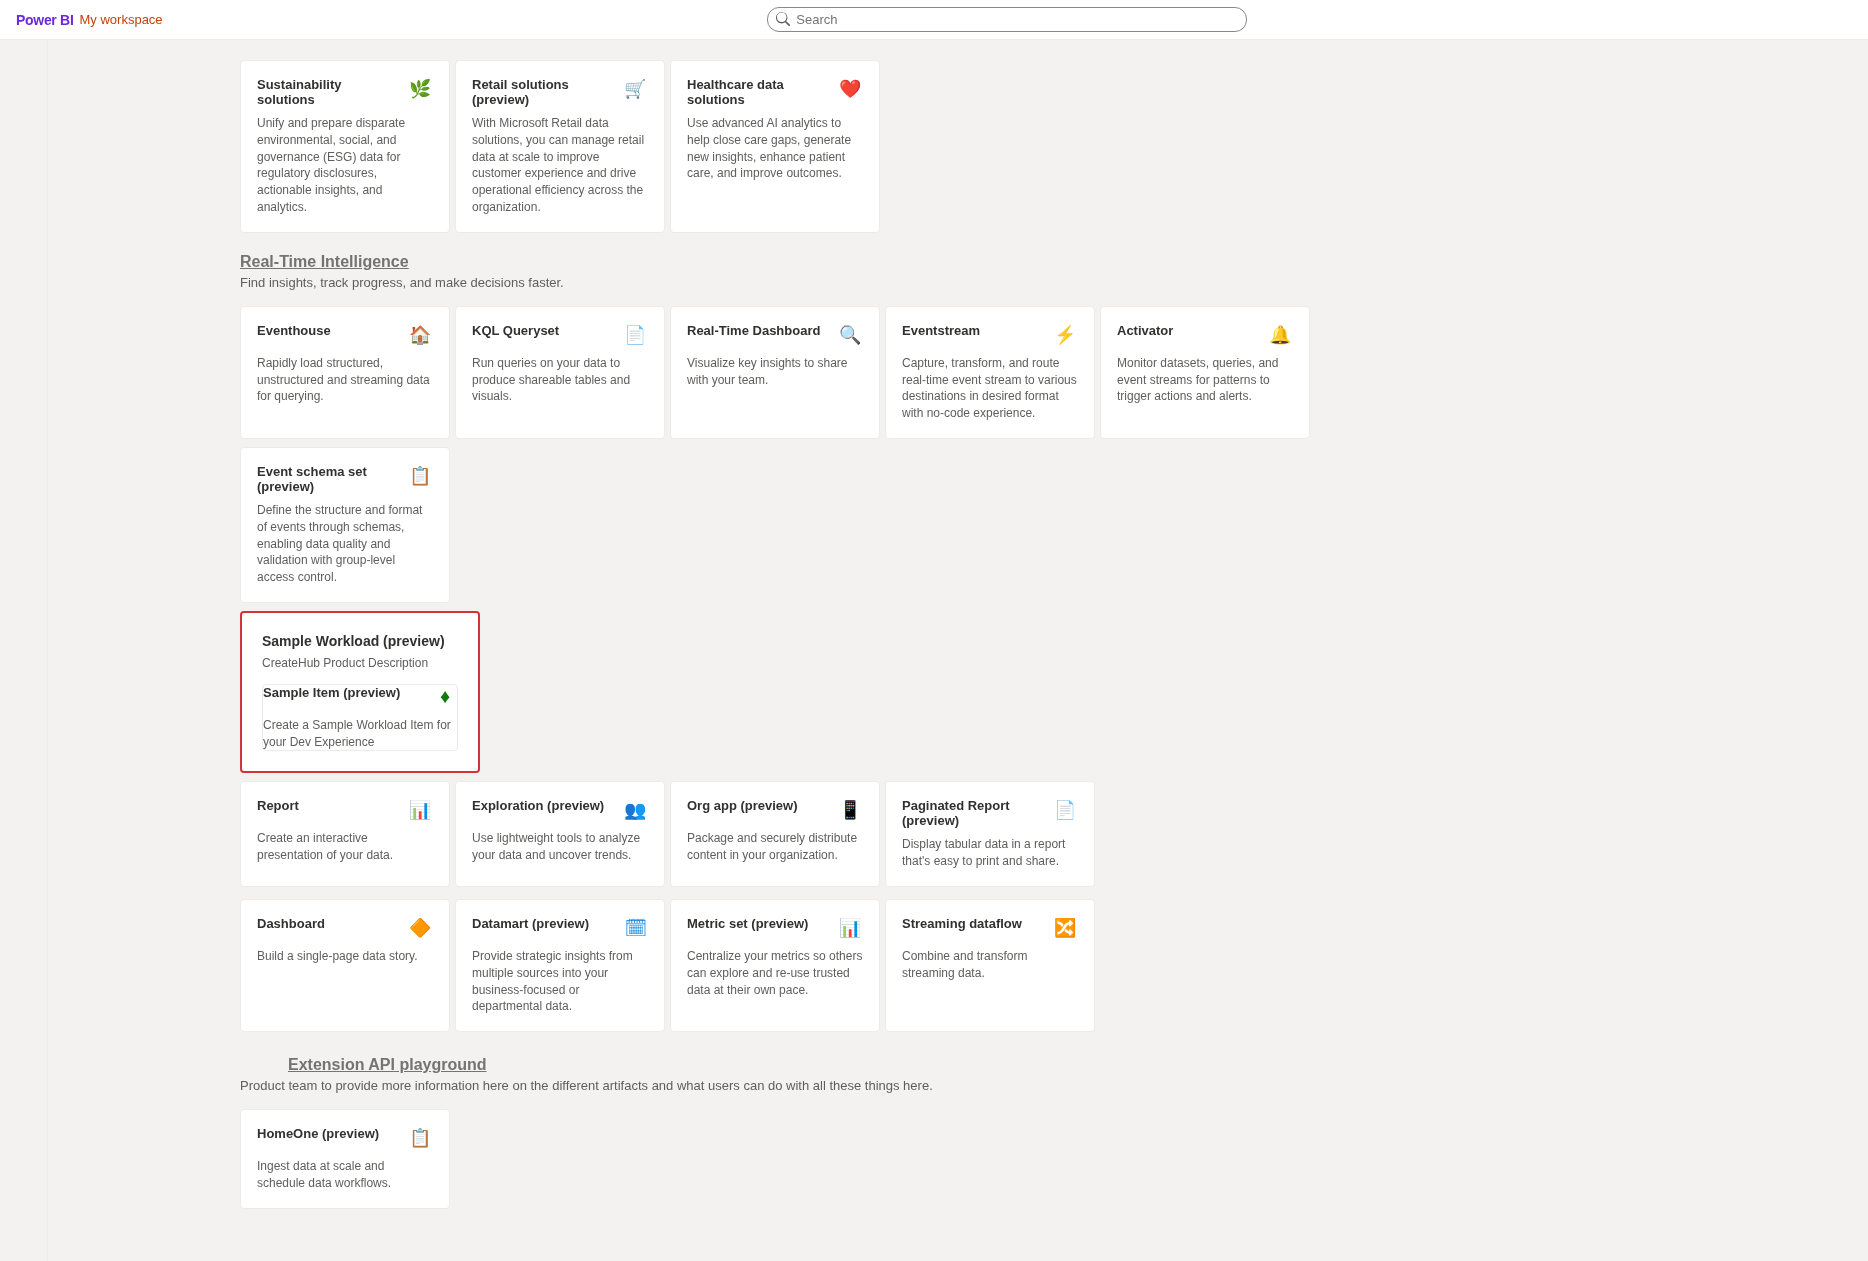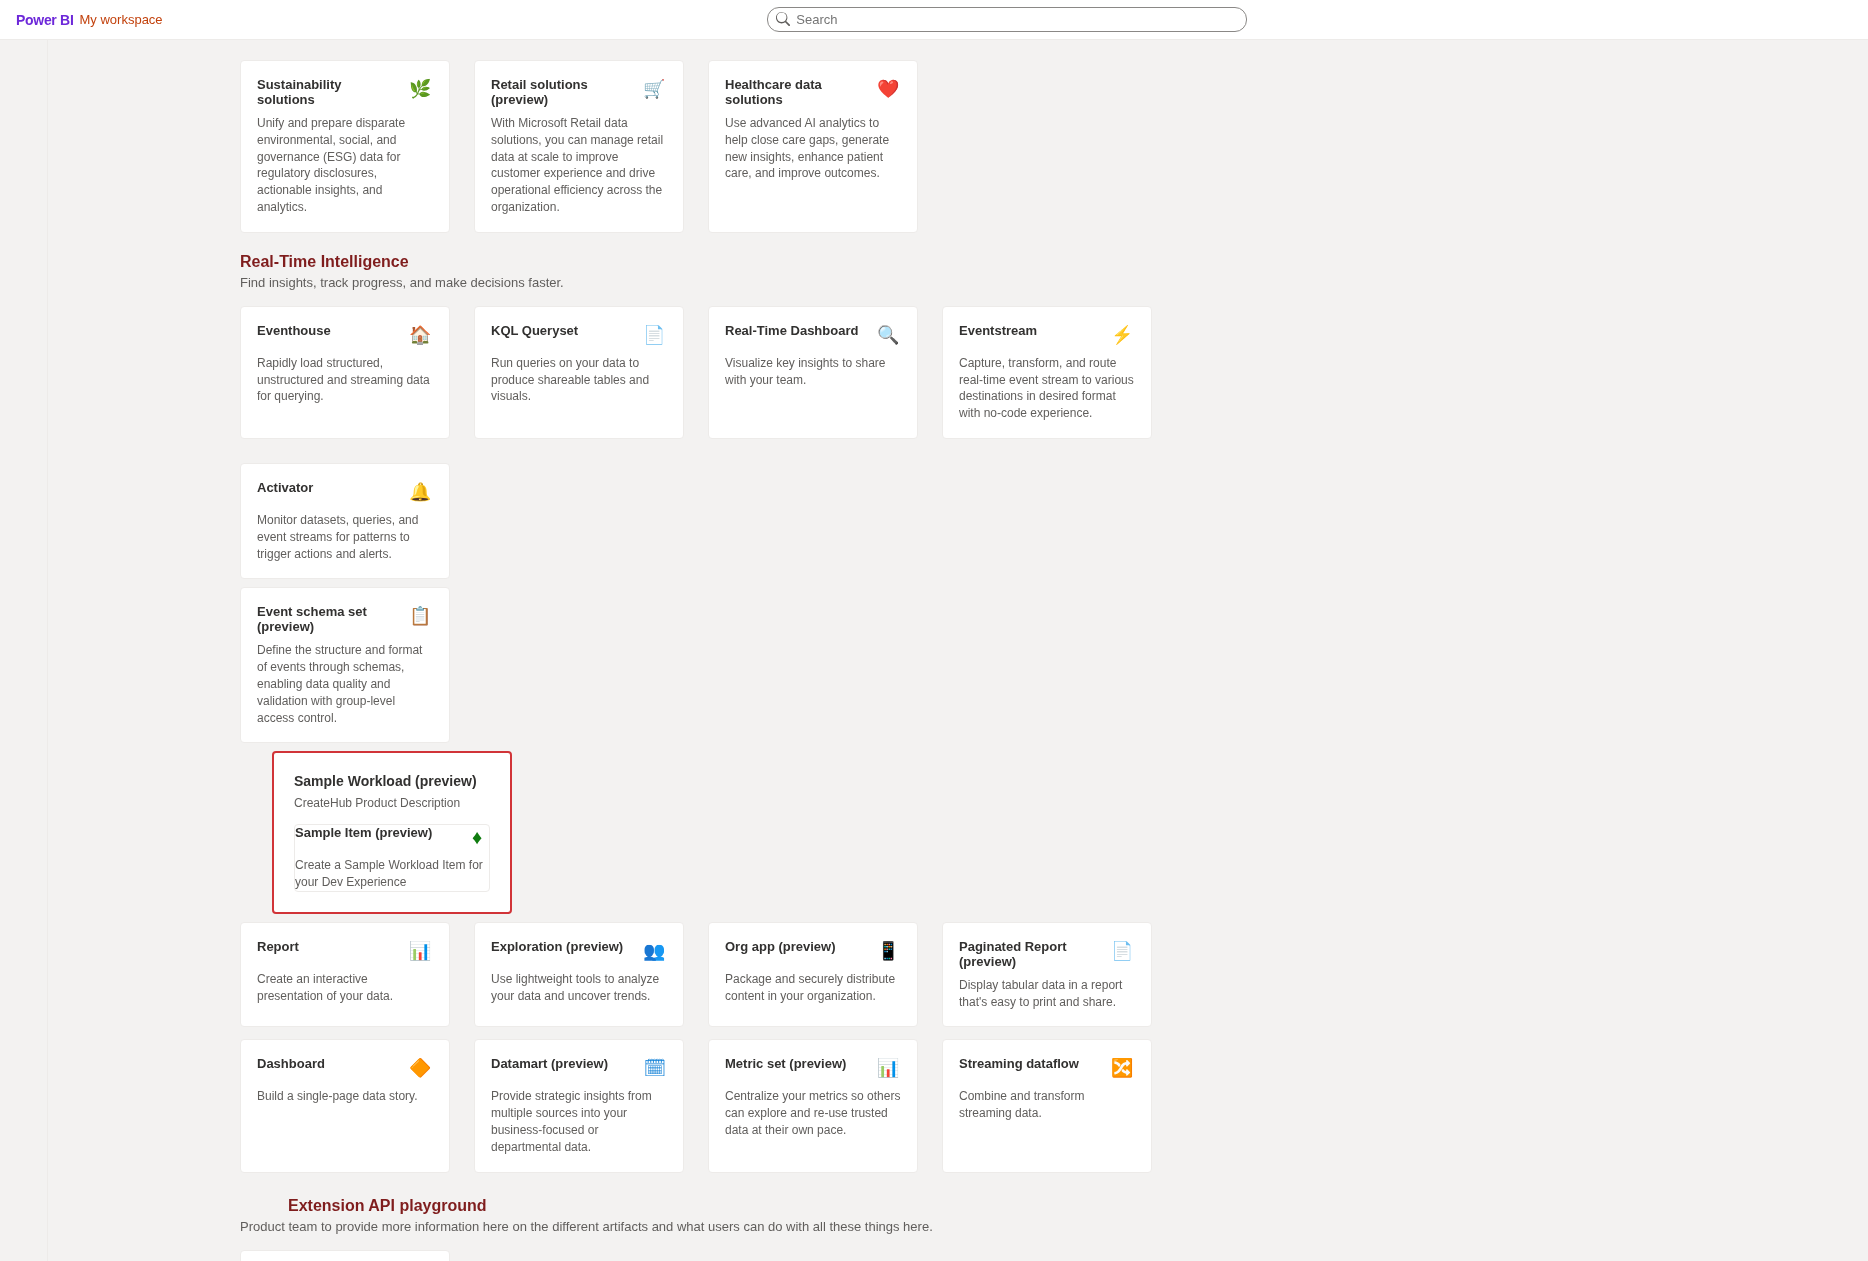--- a/index.html
+++ b/index.html
@@ -58,55 +58,55 @@
     
     .main {
       padding: 20px 40px 40px 240px;
       max-width: 1400px;
     }
 
     
     .section-title {
       font-size: 16px;
       font-weight: 600;
-      color: #7f1d1d;
+      color: #737373;
       margin-bottom: 4px;
       margin-top: 20px;
+      text-decoration: underline;
     }
     .section-subtitle {
       font-size: 13px;
       color: #605e5c;
       margin-bottom: 16px;
     }
     .section-subtitle a {
       color: #0078d4;
       text-decoration: none;
     }
 
     
     .cards-grid {
       display: flex;
       flex-wrap: wrap;
-      gap: 24px;
+      gap: 5px;
       margin-bottom: 8px;
     }
 
     .card {
       background: #ffffff;
       border: 1px solid #edebe9;
       border-radius: 4px;
       padding: 16px;
       width: 210px;
       min-height: 100px;
       cursor: pointer;
       position: relative;
     }
     .card.highlighted {
       border: 2px solid #d13438;
-      margin-left: 32px;
     }
     .card-header {
       display: flex;
       justify-content: space-between;
       align-items: flex-start;
       margin-bottom: 8px;
     }
     .card-title {
       font-size: 13px;
       font-weight: 600;

